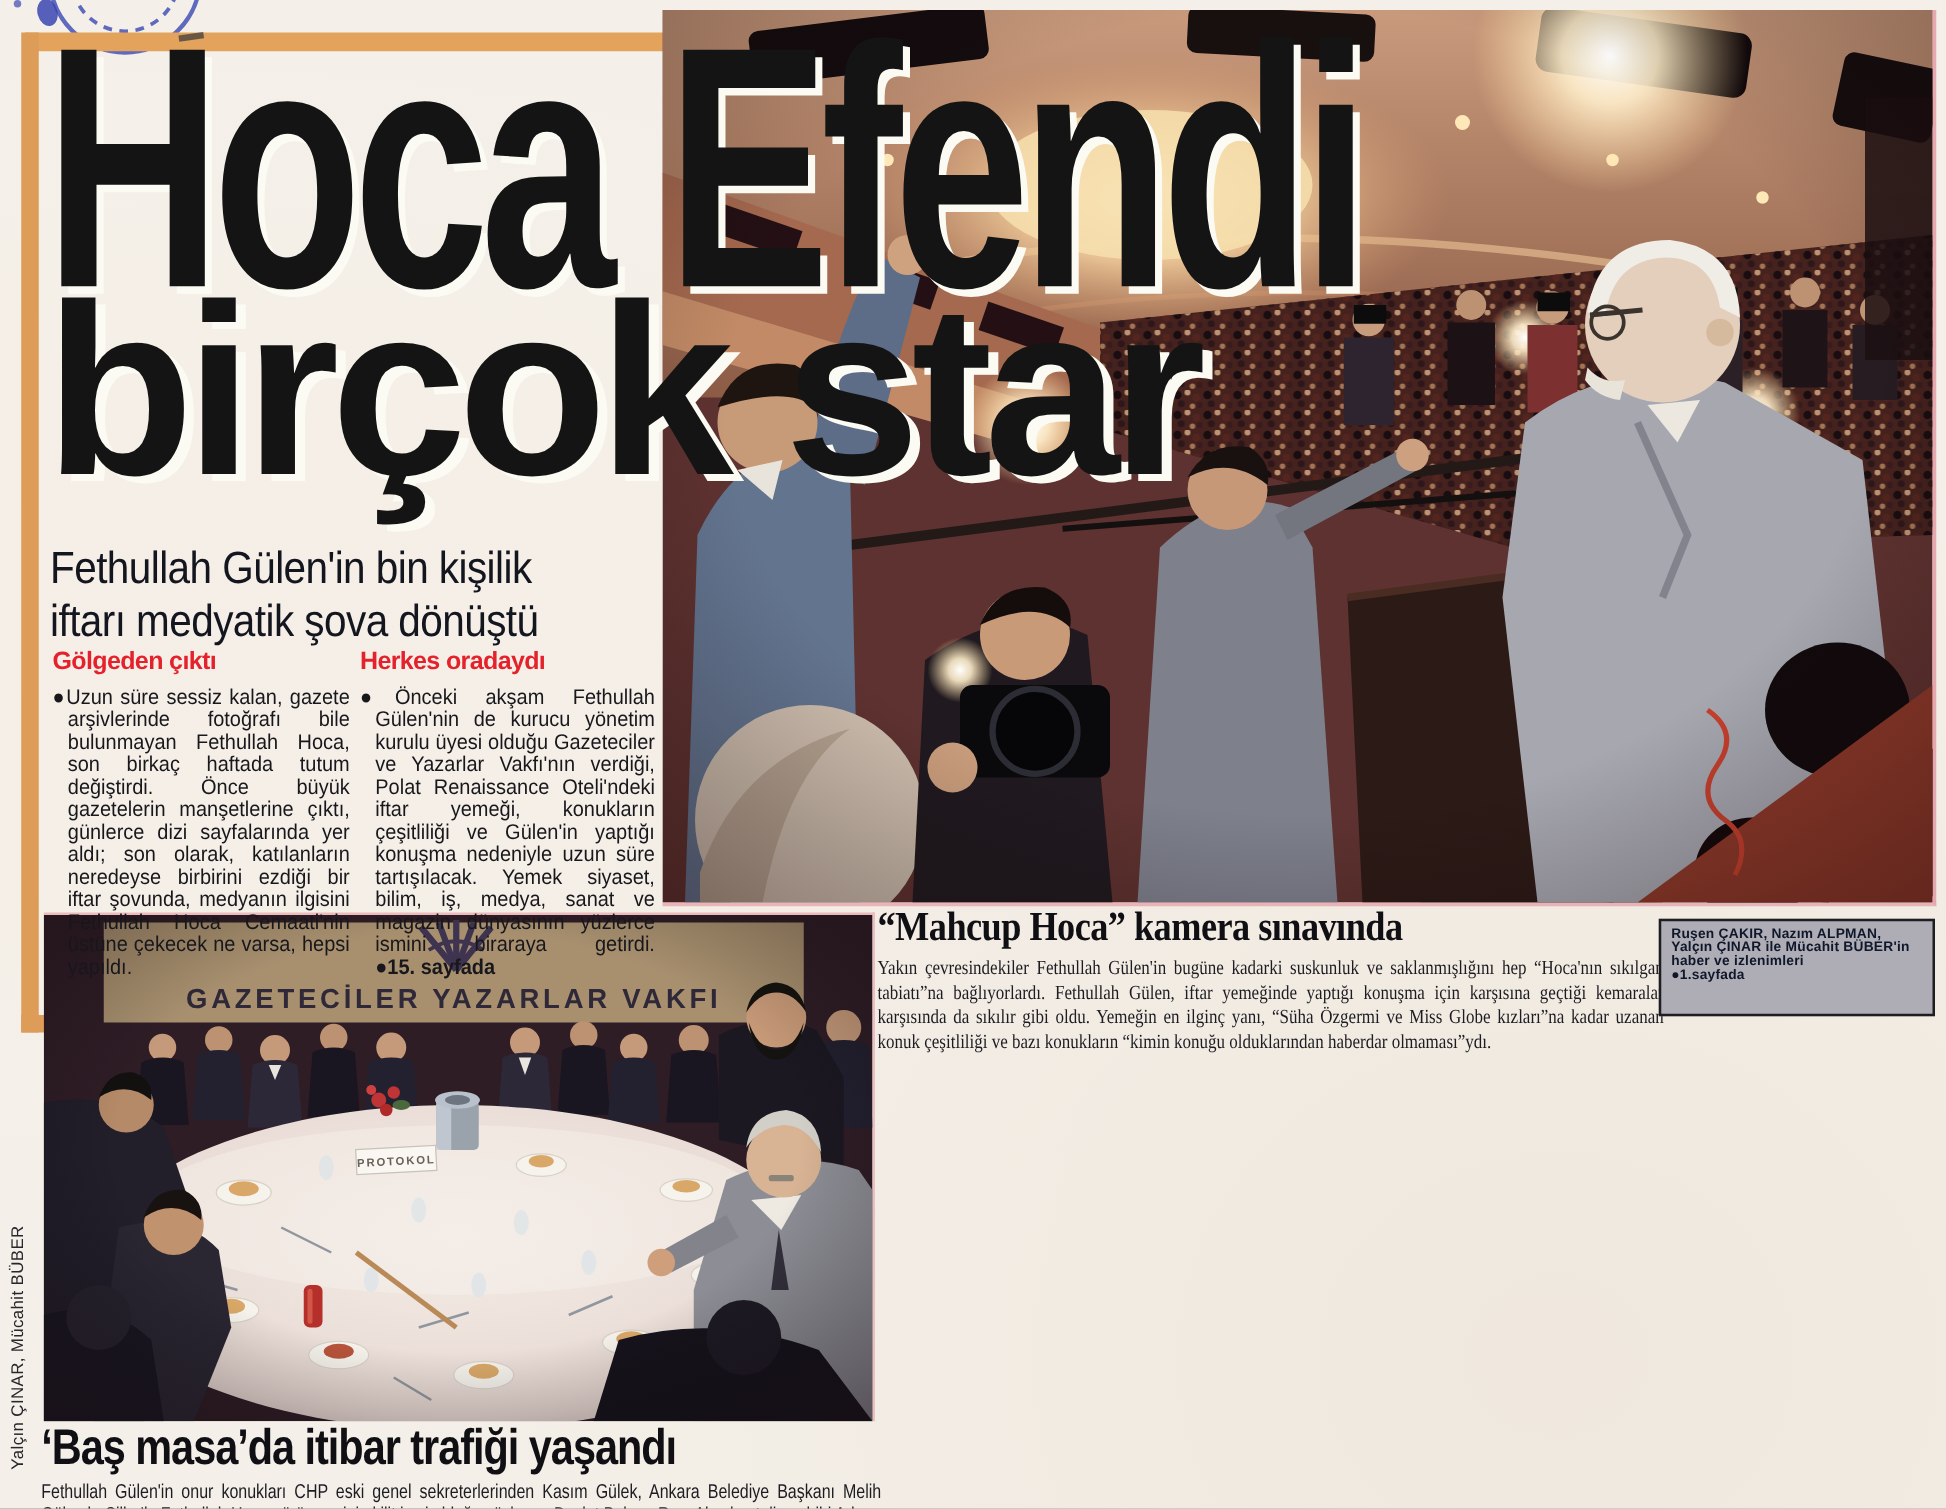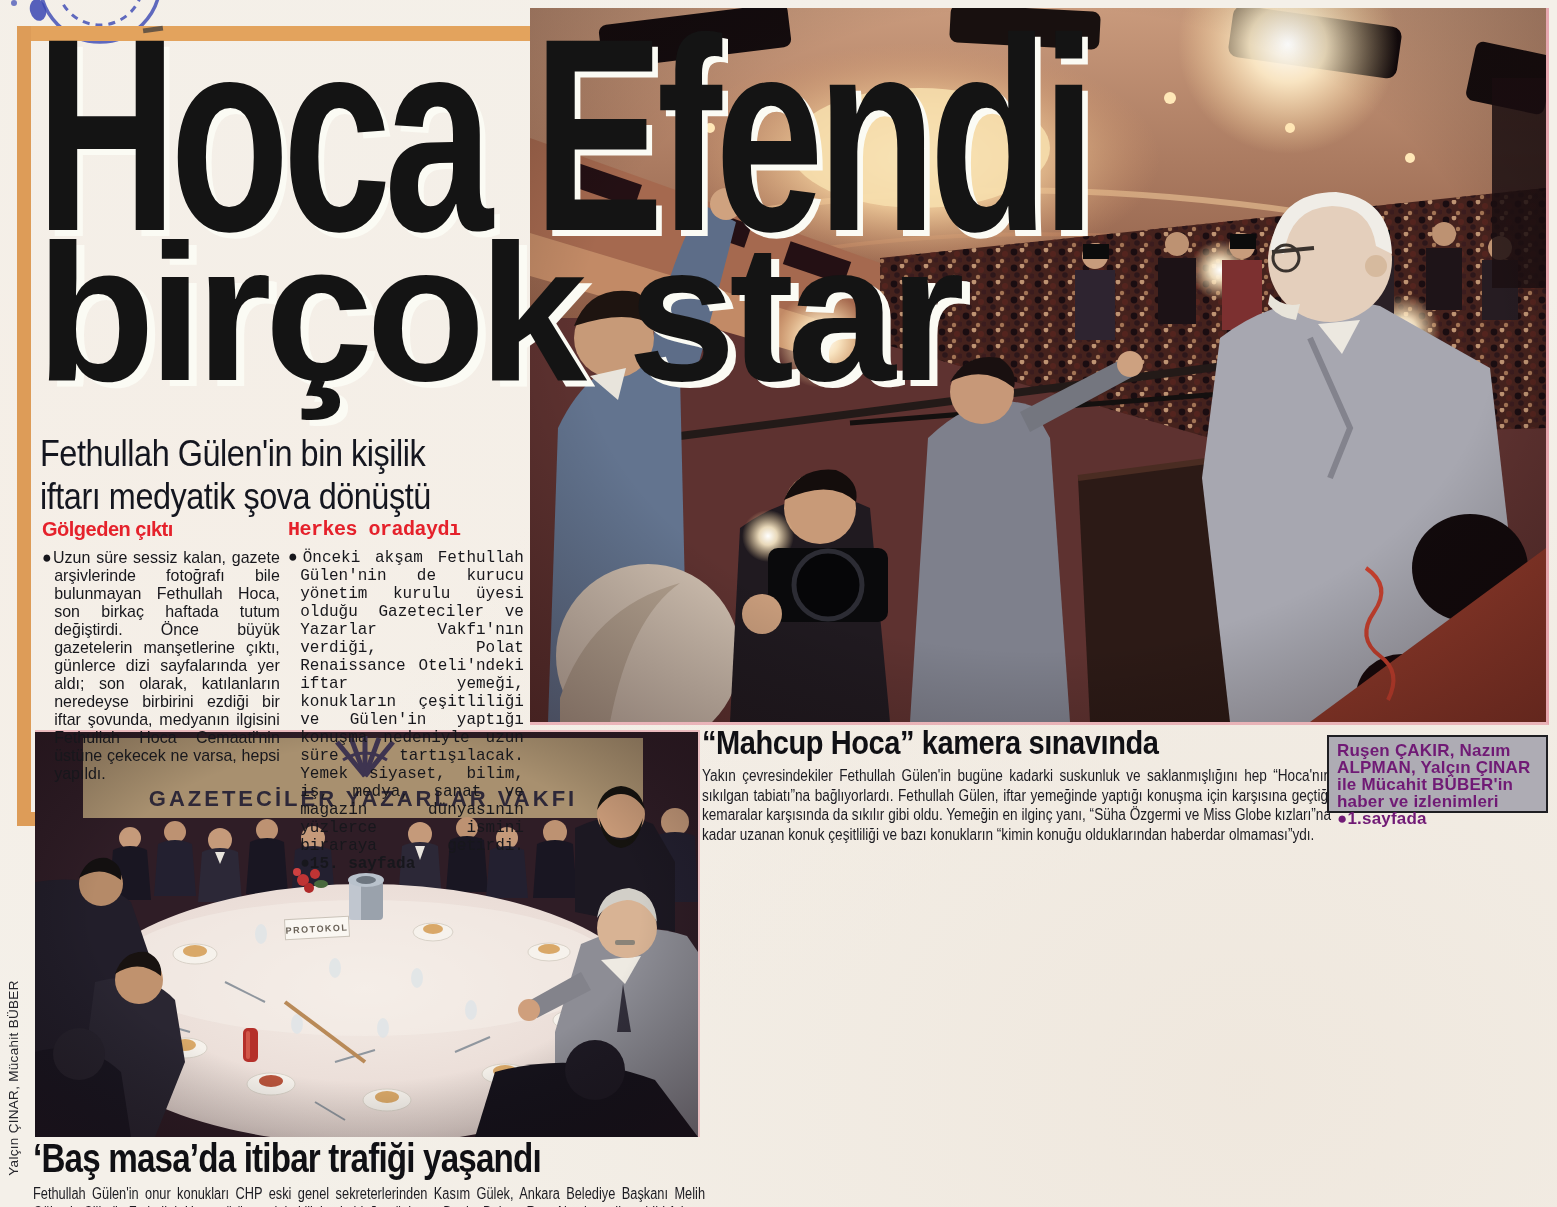--- a/index.html
+++ b/index.html
@@ -31,36 +31,36 @@
       text-shadow:8px 6px 0 #fbfbf4;}
   .hl1{top:-3px;font-size:275px;transform:scaleX(0.71);transform-origin:top left;}
   .hl2{top:215px;font-size:195px;}
   
   .subhead{position:absolute;left:40px;top:432px;width:560px;z-index:6;
     font-size:36px;line-height:1.2;color:#14161f;letter-spacing:-0.5px;
     transform:scaleX(0.9);transform-origin:top left;}
   
   .col{position:absolute;top:518px;z-index:6;}
   .col1{left:42px;width:253px;}
-  .col2{left:288px;width:251px;font-family:Liberation Mono, monospace;}
+  .col2{left:288px;width:251px;}
   .col h3{margin:0 0 8px 0;font-size:20px;font-weight:700;color:#e5212b;letter-spacing:-0.5px;}
   .colbody{margin:0;font-size:17px;line-height:1.06;text-align:justify;color:#17171c;
     padding-left:13px;text-indent:-13px;transform:scaleX(0.94);transform-origin:top left;}
   .colbody b{white-space:nowrap;}
   
-  .mahcup{position:absolute;left:702px;top:724px;width:740px;}
+  .mahcup{position:absolute;left:702px;top:724px;width:740px;font-family:Liberation Serif, serif;}
   .mahcup h2{margin:0 0 4px 0;font-size:33px;font-weight:700;color:#101014;letter-spacing:-0.5px;
     transform:scaleX(0.88);transform-origin:top left;white-space:nowrap;}
   .mahcup p{margin:0;width:740px;font-size:16px;line-height:1.22;text-align:justify;color:#1c1c22;
     transform:scaleX(0.85);transform-origin:top left;}
   
   .creditbox{position:absolute;left:1327px;top:735px;width:221px;height:78px;
     background:#aeacb4;border:2px solid #1e1e22;box-sizing:border-box;
     padding:5px 8px;z-index:7;}
-  .creditbox p{margin:0;font-size:17px;line-height:1.0;font-weight:700;color:#701a75;letter-spacing:.2px;}
+  .creditbox p{margin:0;font-size:11px;line-height:1.0;font-weight:700;color:#0f172a;letter-spacing:.2px;}
   
   .vcredit{position:absolute;left:-116px;top:1070px;width:260px;height:16px;
     transform:rotate(-90deg);font-size:13.5px;color:#26262c;text-align:center;
     letter-spacing:.3px;white-space:nowrap;}
   
   .basmasa{position:absolute;left:33px;top:1136px;width:860px;}
   .basmasa h2{margin:0 0 3px 0;font-size:40px;font-weight:700;color:#101014;letter-spacing:-1px;
     transform:scaleX(0.83);transform-origin:top left;white-space:nowrap;}
   .basmasa p{margin:0;width:840px;font-size:16px;line-height:1.2;text-align:justify;color:#1c1c22;
     transform:scaleX(0.8);transform-origin:top left;}

